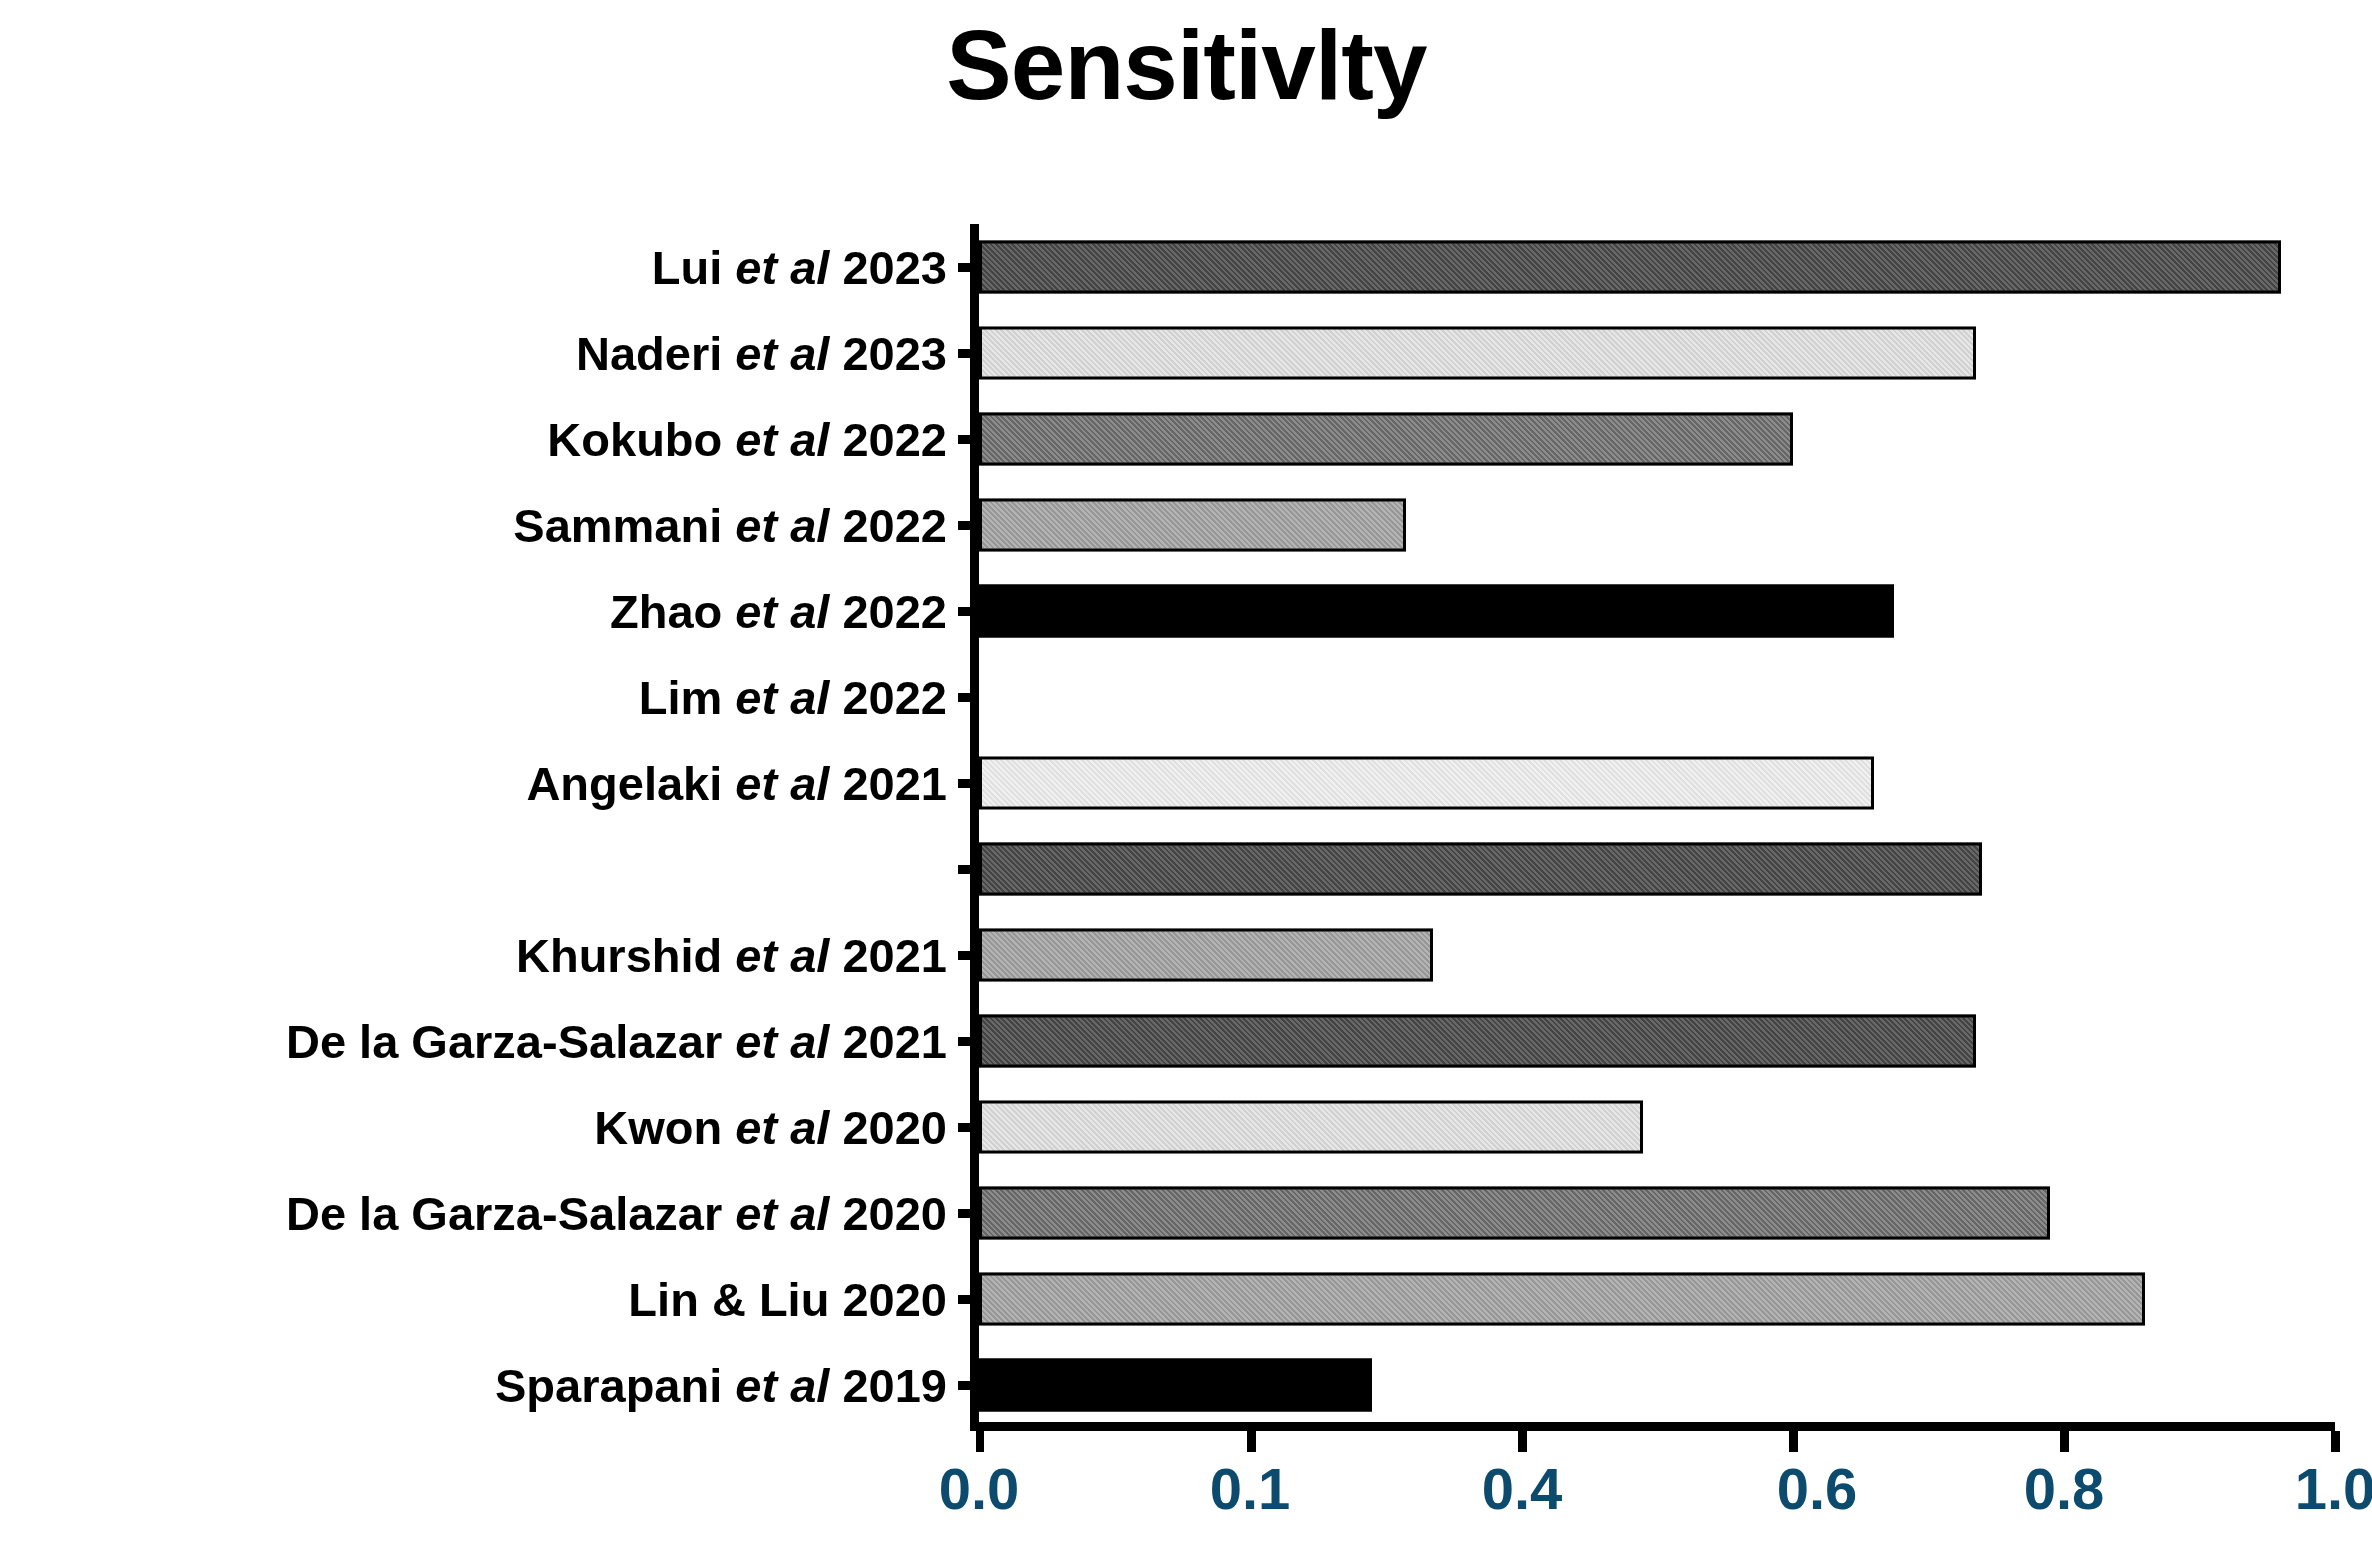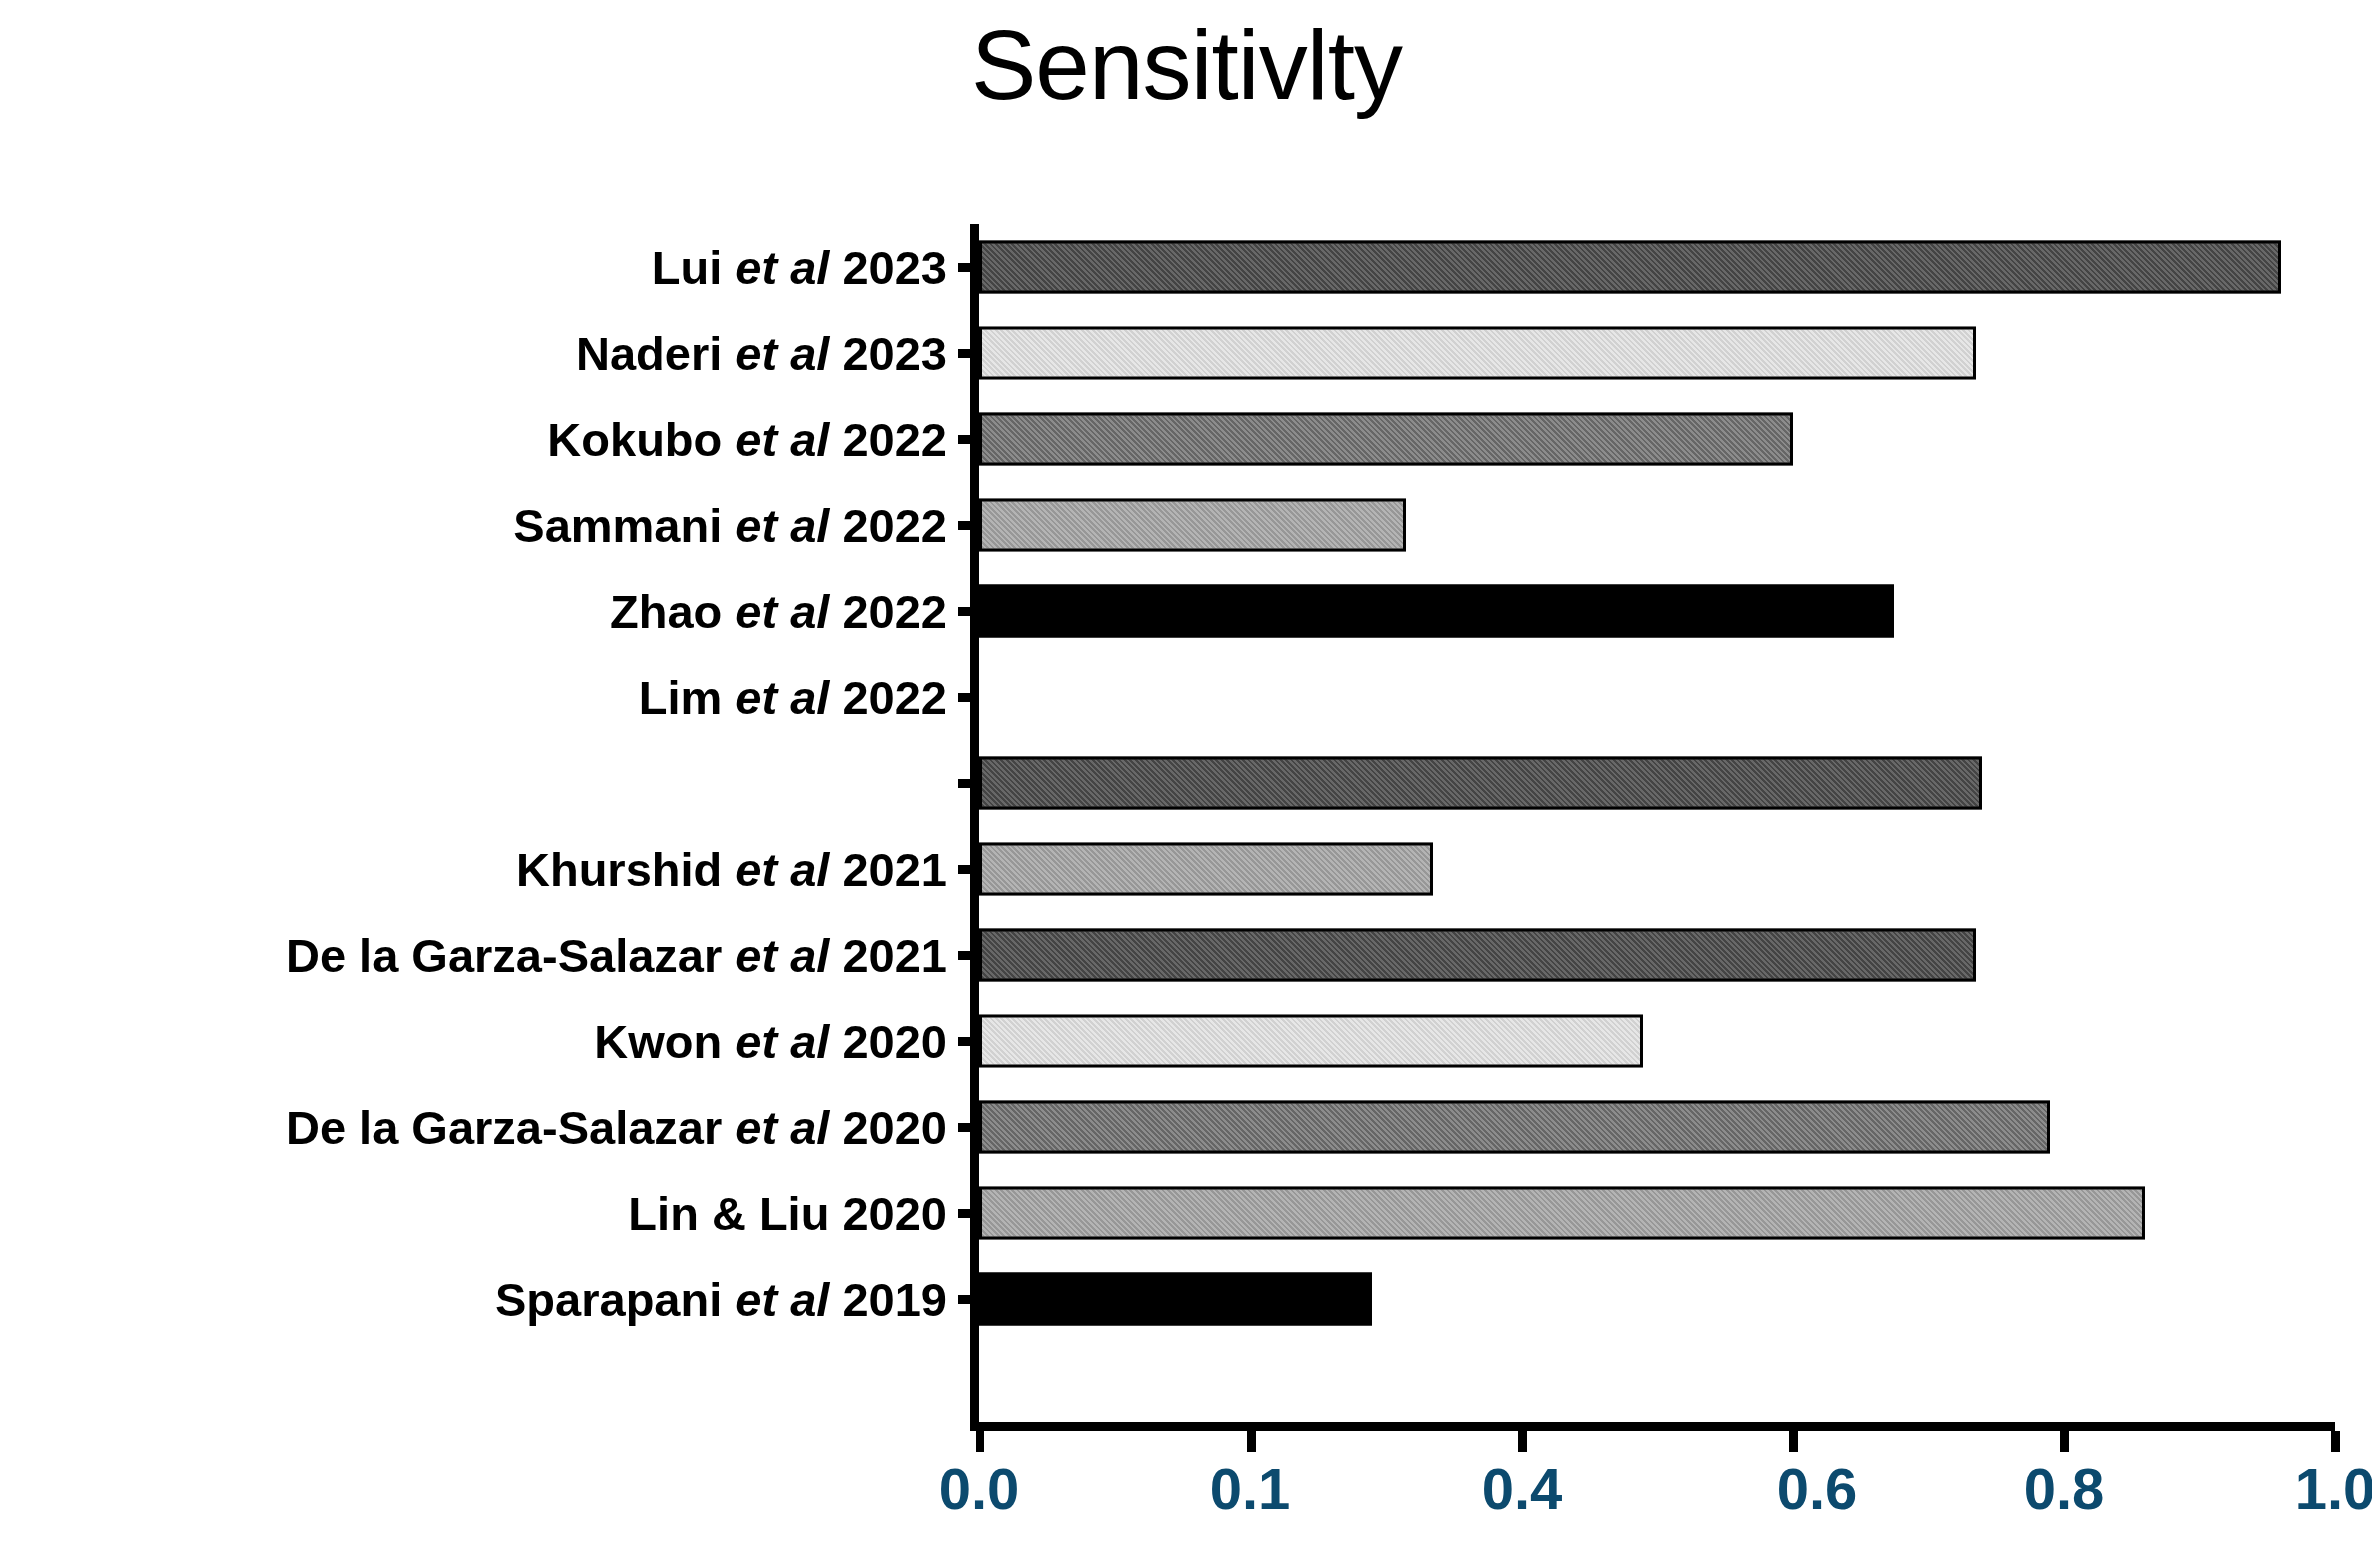--- a/index.html
+++ b/index.html
@@ -21,21 +21,21 @@
   }
 
   
   #chart-title {
     position: absolute;
     left: 0;
     top: 9.4px;
     width: 2373px;
     text-align: center;
     font-size: 98px;
-    font-weight: normal;
+    font-weight: bold;
     letter-spacing: -0.9px;
     color: #000000;
     font-family: "Liberation Sans", sans-serif;
   }
 
   
   
   #plot {
     position: absolute;
     left: 979px;
@@ -178,20 +178,25 @@
           <div class="tick"></div>
           <div class="row-label">Zhao <i>et al</i> 2022</div>
           <div class="bar fill-black" style="width: 915px;"></div>
         </div>
         <div class="row">
           <div class="tick"></div>
           <div class="row-label">Lim <i>et al</i> 2022</div>
         </div>
         <div class="row">
           <div class="tick"></div>
+          <div class="row-label">Angelaki <i>et al</i> 2021</div>
+          <div class="bar fill-vlightgray" style="width: 895px;"></div>
+        </div>
+        <div class="row">
+          <div class="tick"></div>
           <div class="bar fill-darkgray" style="width: 1003px;"></div>
         </div>
         <div class="row">
           <div class="tick"></div>
           <div class="row-label">Khurshid <i>et al</i> 2021</div>
           <div class="bar fill-gray" style="width: 454px;"></div>
         </div>
         <div class="row">
           <div class="tick"></div>
           <div class="row-label">De la Garza-Salazar <i>et al</i> 2021</div>

